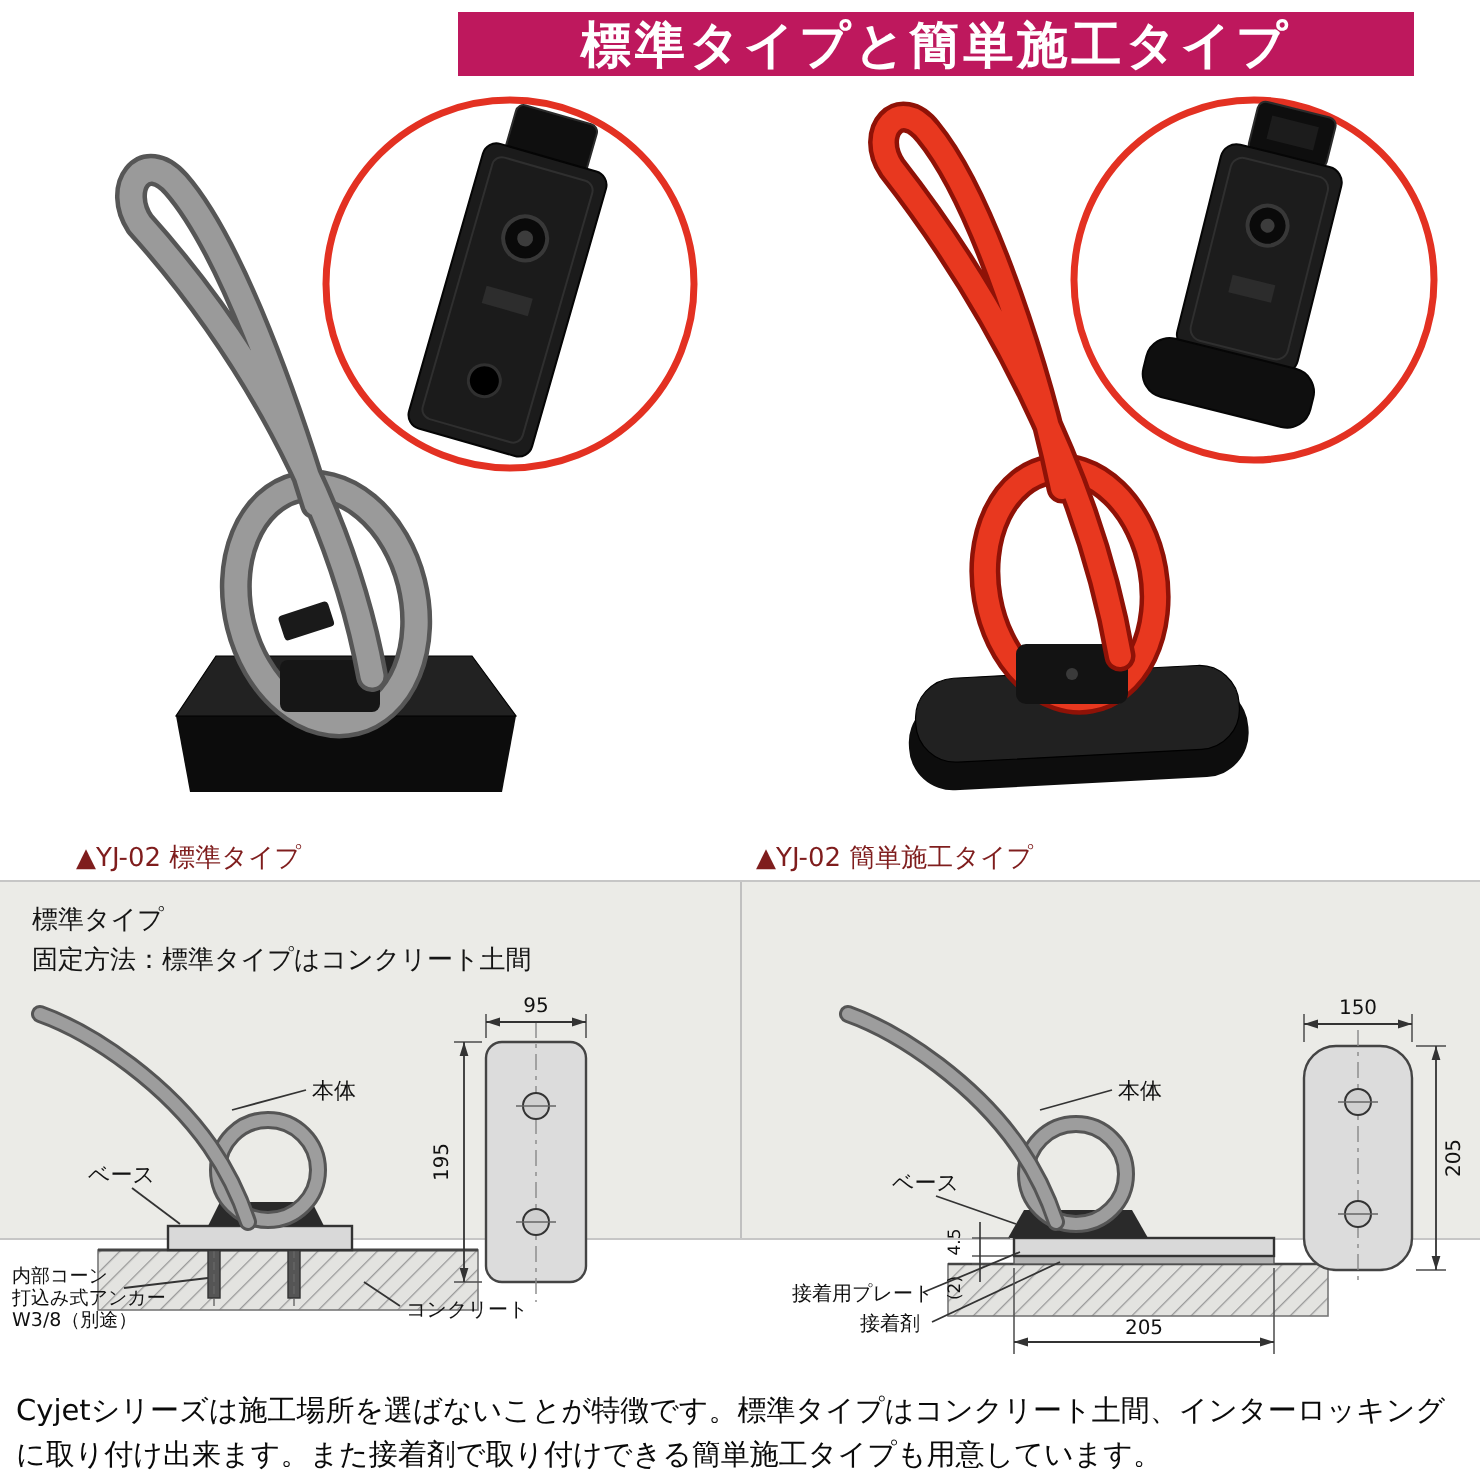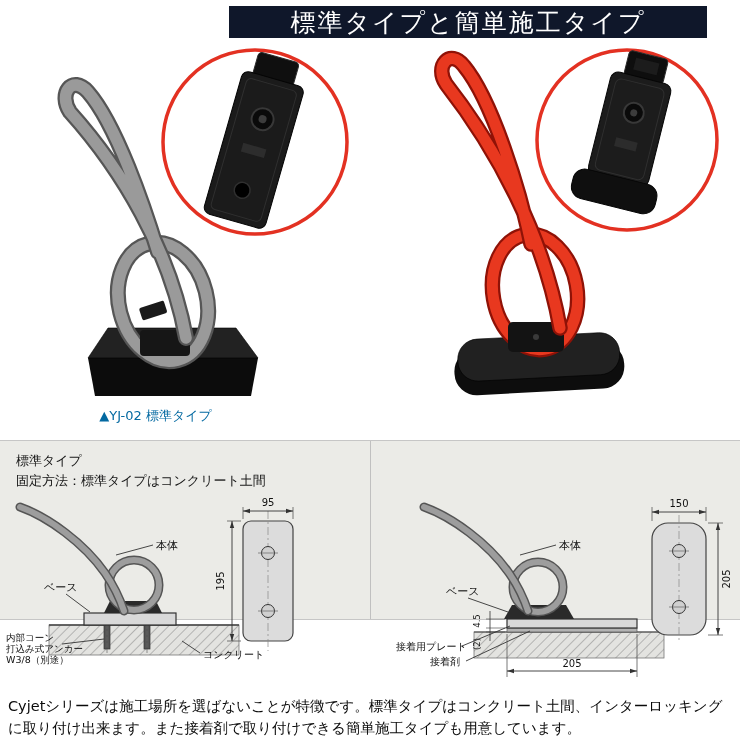--- a/index.html
+++ b/index.html
@@ -1,22 +1,22 @@
 <!DOCTYPE html>
 <html><head>
 <meta charset="utf-8">
 <style>
   *{box-sizing:border-box}
   html,body{margin:0;padding:0}
   body{width:740px;height:740px;font-family:"DejaVu Sans","Liberation Sans",sans-serif;background:#fff}
   .page{position:relative;width:740px;height:740px;background:#fff;overflow:hidden}
-  .banner{position:absolute;left:229px;top:6px;width:478px;height:32px;background:#0f172a;color:#fff;
-          display:flex;align-items:center;justify-content:center;font-size:25px;font-weight:normal;letter-spacing:2px}
+  .banner{position:absolute;left:229px;top:6px;width:478px;height:32px;background:#be185d;color:#fff;
+          display:flex;align-items:center;justify-content:center;font-size:25px;font-weight:bold;letter-spacing:2px}
   .photo{position:absolute}
-  .caption{position:absolute;top:407px;font-size:13px;color:#0369a1;text-align:center}
+  .caption{position:absolute;top:420px;font-size:13px;color:#7f1d1d;}
   .caption.std{left:38px;width:235px}
   .caption.easy{left:378px;width:200px}
   .specs{position:absolute;left:0;top:440px;width:740px;height:180px;background:#ebebe7;
          border-top:1px solid #c6c6c6;border-bottom:1px solid #c6c6c6}
   .spec-divider{position:absolute;left:370px;top:0;width:1px;height:100%;background:#c0c0c0}
   .spec-head{position:absolute;top:10px;font-size:13px;line-height:1.55;color:#151515}
   .spec-head.std{left:16px}
   .spec-head.easy{left:420px}
   .drawing{position:absolute}
   .footer{position:absolute;left:0;top:689px;width:740px;height:51px;background:#fff}
@@ -85,20 +85,21 @@
         <rect x="232" y="42" width="50" height="94" rx="6" fill="none" stroke="#2f2f2f"></rect>
         <rect x="214" y="138" width="86" height="30" rx="12" fill="#0f0f0f" stroke="#060606"></rect>
         <circle cx="257" cy="72" r="10" fill="#0a0a0a" stroke="#383838" stroke-width="2"></circle>
         <circle cx="257" cy="72" r="3.5" fill="#3c3c3c"></circle>
         <rect x="246" y="100" width="22" height="9" fill="#2c2c2c"></rect>
       </g>
     </g>
   </svg>
 
   <div class="caption std">▲YJ-02 標準タイプ</div>
+  <div class="caption easy">▲YJ-02 簡単施工タイプ</div>
 
   <div class="specs">
     <div class="spec-divider"></div>
 
     <div class="spec-head std">
       <div>標準タイプ</div>
       <div>固定方法：標準タイプはコンクリート土間</div>
     </div>
 
     <svg class="drawing" style="left:4px;top:52px" width="360" height="190" viewBox="0 0 360 190">

